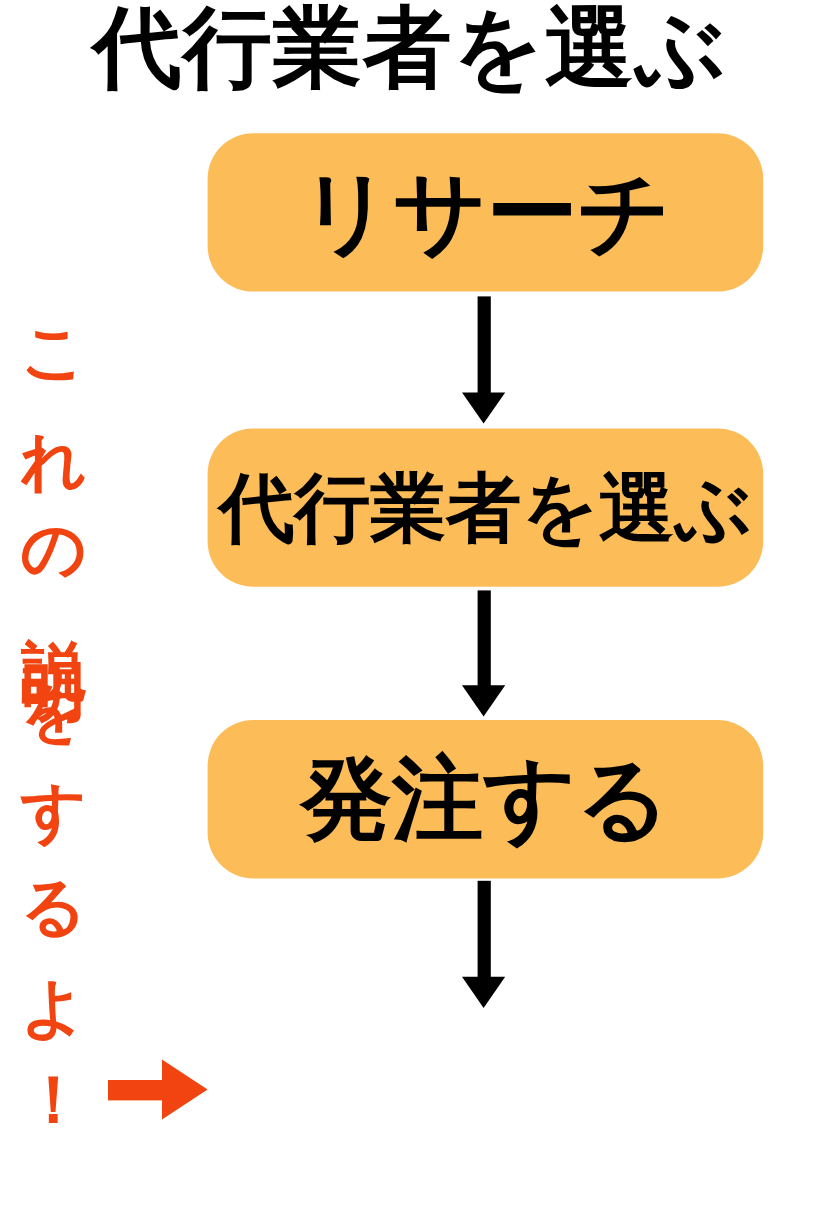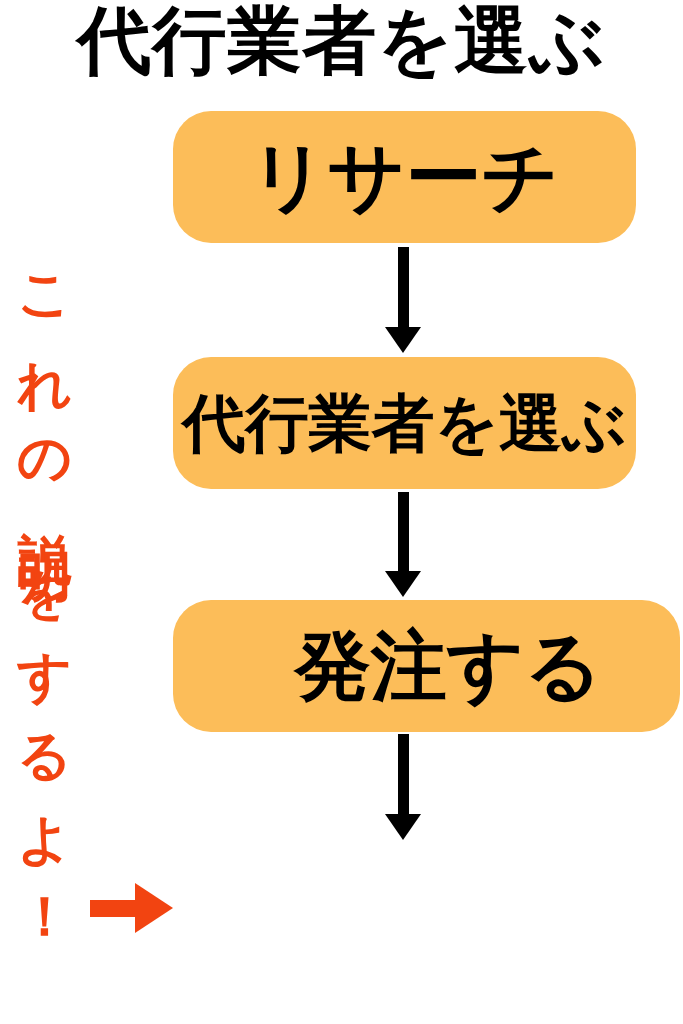--- a/index.html
+++ b/index.html
@@ -45,21 +45,21 @@
   }
   .flow-step .step-label {
     font-size: 63px;
     font-weight: 800;
     color: var(--text-black, #000000);
     white-space: nowrap;
     line-height: 1;
   }
   .step-1 { top: 111px; }
   .step-2 { top: 357px; }
-  .step-3 { top: 600px; padding-left: 44px; }
+  .step-3 { top: 600px; }
   .step-4 { top: 843px; }
   
   .step-1 .step-label, .step-3 .step-label { font-size: 76px; }
 
   
   .arrow-down {
     position: absolute;
     left: 385px;
     width: 37px;
   }

